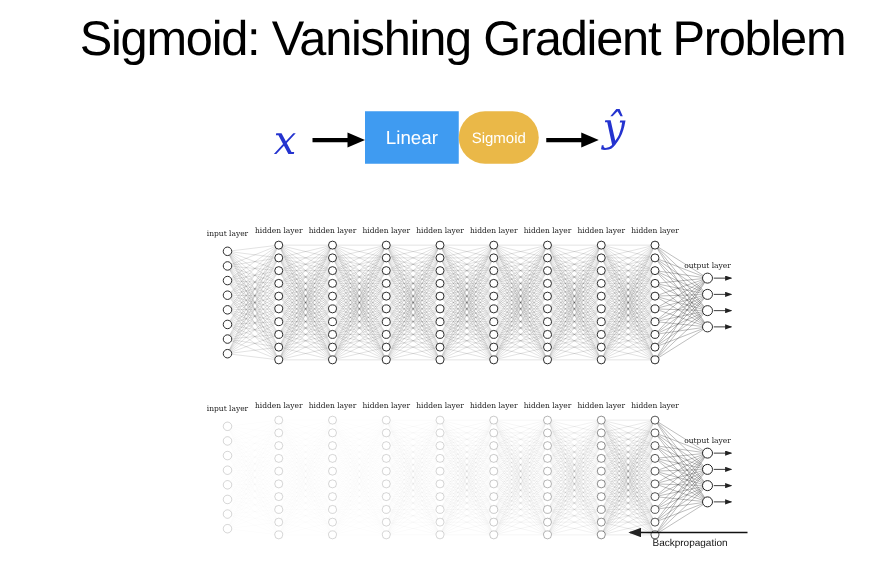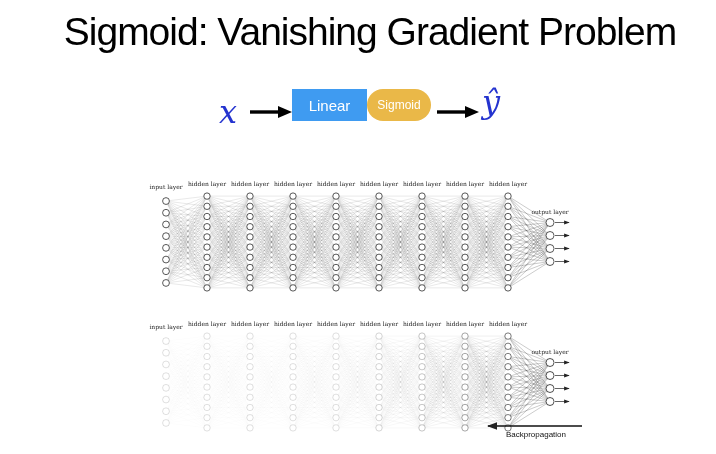--- a/index.html
+++ b/index.html
@@ -19,27 +19,27 @@
     font-size:32px; line-height:1;
   }
   #xlab{left:219px; top:96px;}
   #ylab{left:482px; top:86px;}
   .harrow{position:absolute;}
   #arr1{left:249px; top:103px;}
   #arr2{left:436px; top:103px;}
   .harrow line{stroke:#000; stroke-width:3.4;}
   .harrow polygon{fill:#000;}
   .pbox{
-    position:absolute; top:89px; height:32px; display:flex;
+    position:absolute; top:89px; height:42px; display:flex;
     align-items:center; justify-content:center; color:#fff;
   }
   #linbox{left:292px; width:75px; font-size:15px;}
   #sigbox{left:367px; width:64px; font-size:12px;border-radius:23px;}
   
-  .net{position:absolute; left:148px; width:445px; height:124px;}
+  .net{position:absolute; left:164px; width:445px; height:124px;}
   #net1{top:176px;}
   #net2{top:316px;}
   .caption{
     position:absolute; left:148px; width:445px; text-align:center;
     font-size:13.5px; color:#151515; letter-spacing:0.2px;
   }
   #cap1{top:291px;}
   #cap2{top:430px;}
   .laylab{font-family:"DejaVu Serif", serif; font-size:6px; fill:#1a1a1a; text-anchor:middle;}
   .bplab{font-family:"Liberation Sans", sans-serif; font-size:8px; fill:#111; text-anchor:middle;}

